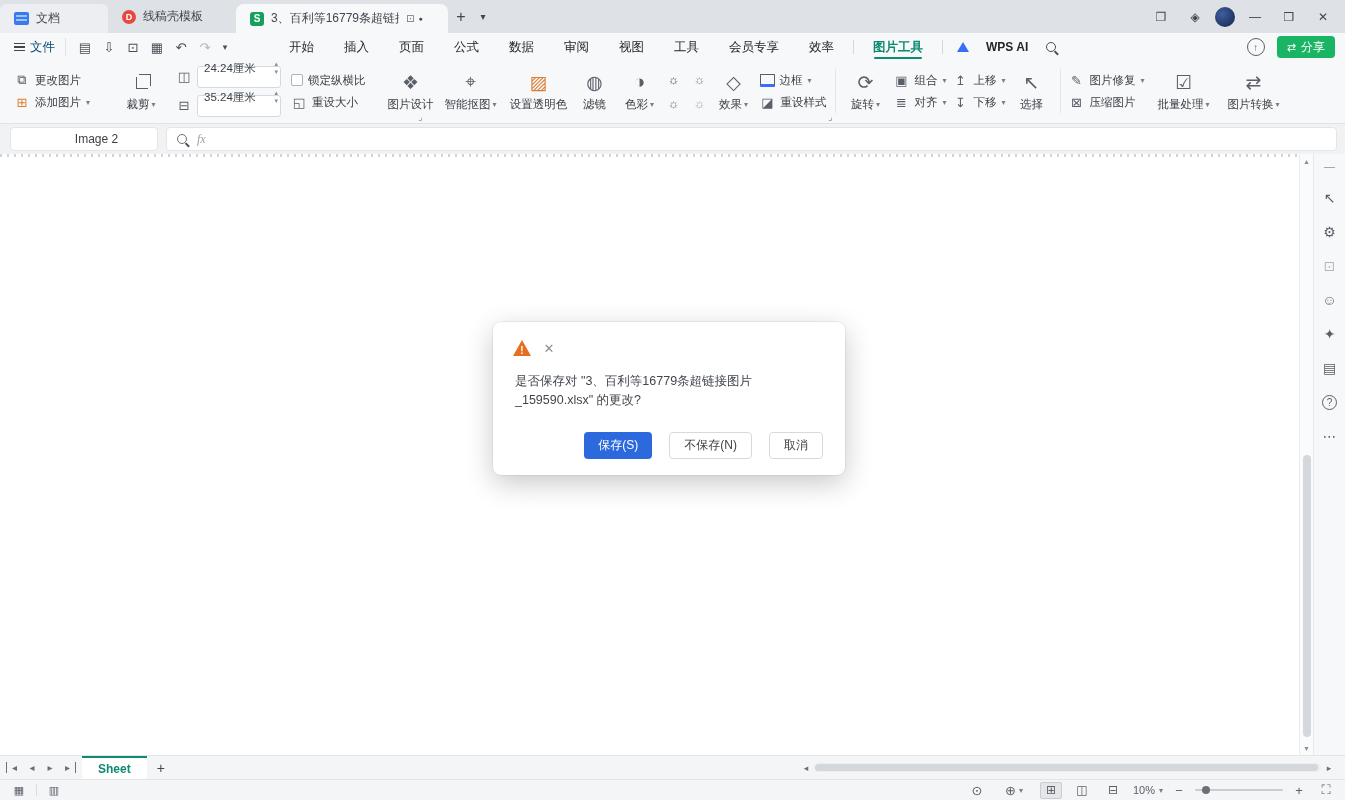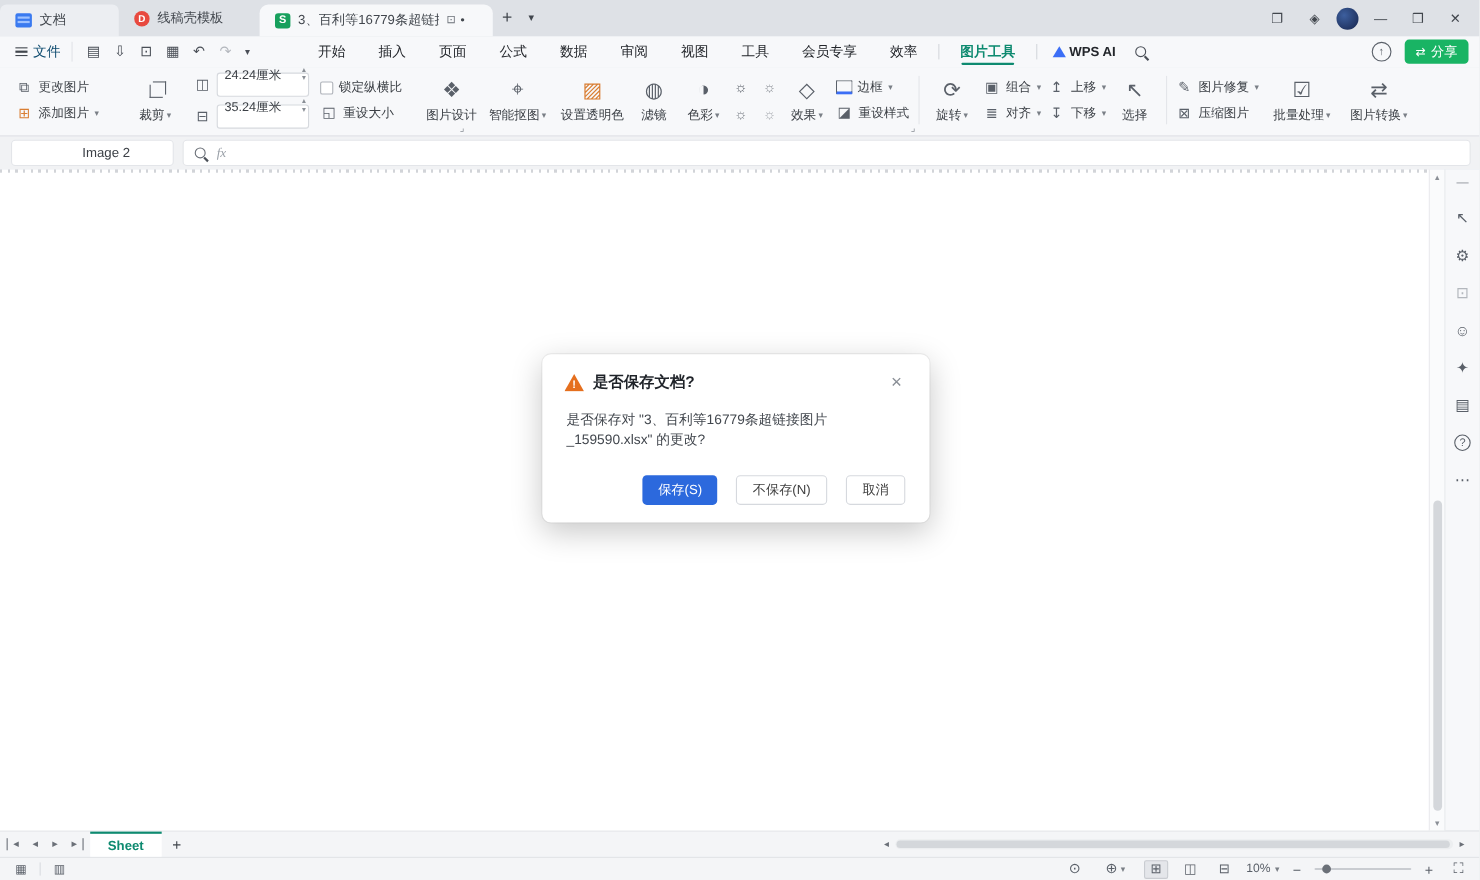--- a/index.html
+++ b/index.html
@@ -32,21 +32,21 @@
   .hamburger i { display:block; height:1.5px; background:#41464d; margin:2px 0; }
   .qat { display:flex; align-items:center; gap:2px; padding:0 8px; }
   .qat .ic { width:22px; height:20px; display:flex; align-items:center; justify-content:center; color:#4a4f57; font-size:13px; border-radius:3px; }
   .qat .ic.dis { color:#b3b7bd; }
   .qat .ic.sm { font-size:9px; width:14px; }
   .menu-items { display:flex; align-items:center; margin-left:34px; gap:0; }
   .menu-item { padding:0 15px; font-size:12.5px; color:#23262b; height:28px; display:flex; align-items:center; }
   .menu-item.tool-active { color:var(--teal,#0e8a70); font-weight:bold; position:relative; }
   .menu-item.tool-active::after { content:""; position:absolute; left:16px; right:16px; bottom:2px; height:2px; background:var(--teal,#0e8a70); border-radius:1px; }
   .menu-sep { width:1px; height:14px; background:#d4d7dc; margin:0 4px; }
-  .wps-ai { display:flex; align-items:center; gap:3px; padding:0 10px; font-size:12px; font-weight:bold; color:#23262b; }
+  .wps-ai { display:flex; align-items:center; gap:17px; padding:0 10px; font-size:12px; font-weight:bold; color:#23262b; }
   .ai-tri { width:0; height:0; border-left:6px solid transparent; border-right:6px solid transparent; border-bottom:10px solid #3b6ef6; }
   .mag { position:relative; width:10px; height:10px; border:1.5px solid #4a4f57; border-radius:50%; display:inline-block; }
   .mag::after { content:""; position:absolute; width:5px; height:1.5px; background:#4a4f57; transform:rotate(45deg); right:-4px; bottom:-2px; }
   .menubar-right { margin-left:auto; display:flex; align-items:center; gap:12px; }
   .cloud-ic { width:18px; height:18px; border:1.5px solid #5a6069; border-radius:50%; display:flex; align-items:center; justify-content:center; font-size:10px; color:#5a6069; }
   .share-btn { background:var(--green,#19b464); color:#fff; border-radius:4px; height:22px; display:flex; align-items:center; gap:5px; padding:0 10px; font-size:12px; }
 
   
   .ribbon { height:63px; background:#f7f8fa; border-bottom:1px solid #e0e2e6; display:flex; align-items:center; padding:2px 6px 4px 14px; flex-shrink:0; position:relative; }
   .rgroup { display:flex; align-items:center; gap:10px; }
@@ -486,21 +486,20 @@
           <span class="slider-dot"></span>
         </span>
       <span class="zbtn">+</span>
       <span class="st-ic" style="font-size:13px;">⛶</span>
     </div>
   </div>
 
   <div class="dialog">
     <div class="dlg-head">
       <span class="warn-tri"></span>
-      <span class="dlg-title">是否保存文档?</span>
       <span class="dlg-close">✕</span>
     </div>
     <div class="dlg-msg">是否保存对 "3、百利等16779条超链接图片_159590.xlsx" 的更改?</div>
     <div class="dlg-btns">
       <span class="btn primary">保存(S)</span>
       <span class="btn secondary">不保存(N)</span>
       <span class="btn secondary" style="min-width:50px;">取消</span>
     </div>
   </div>
 

